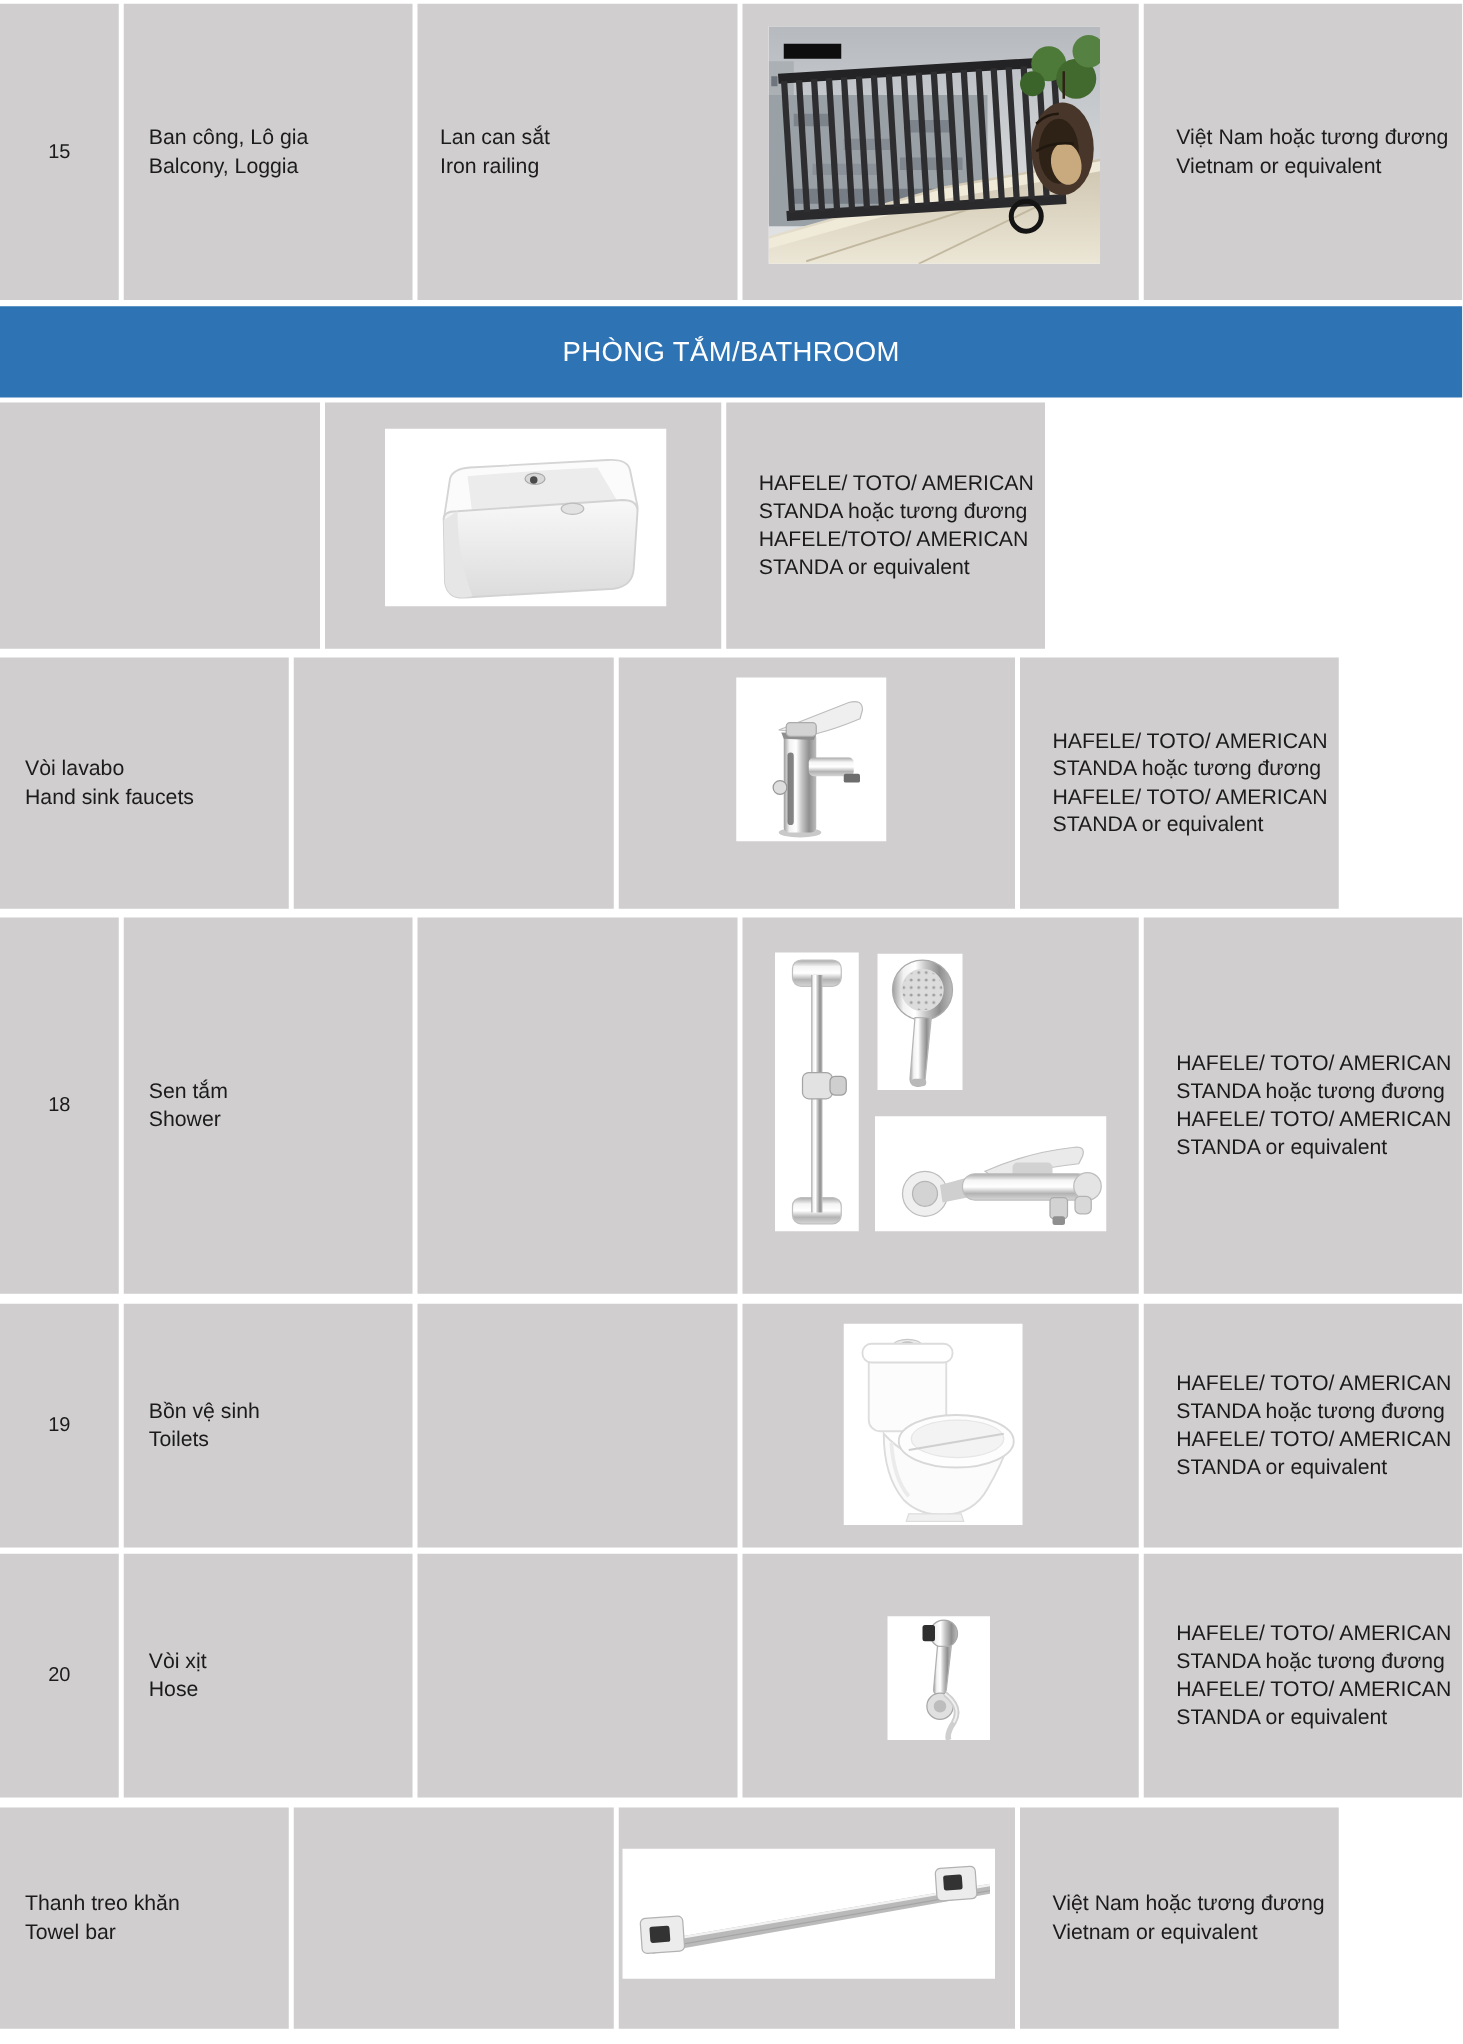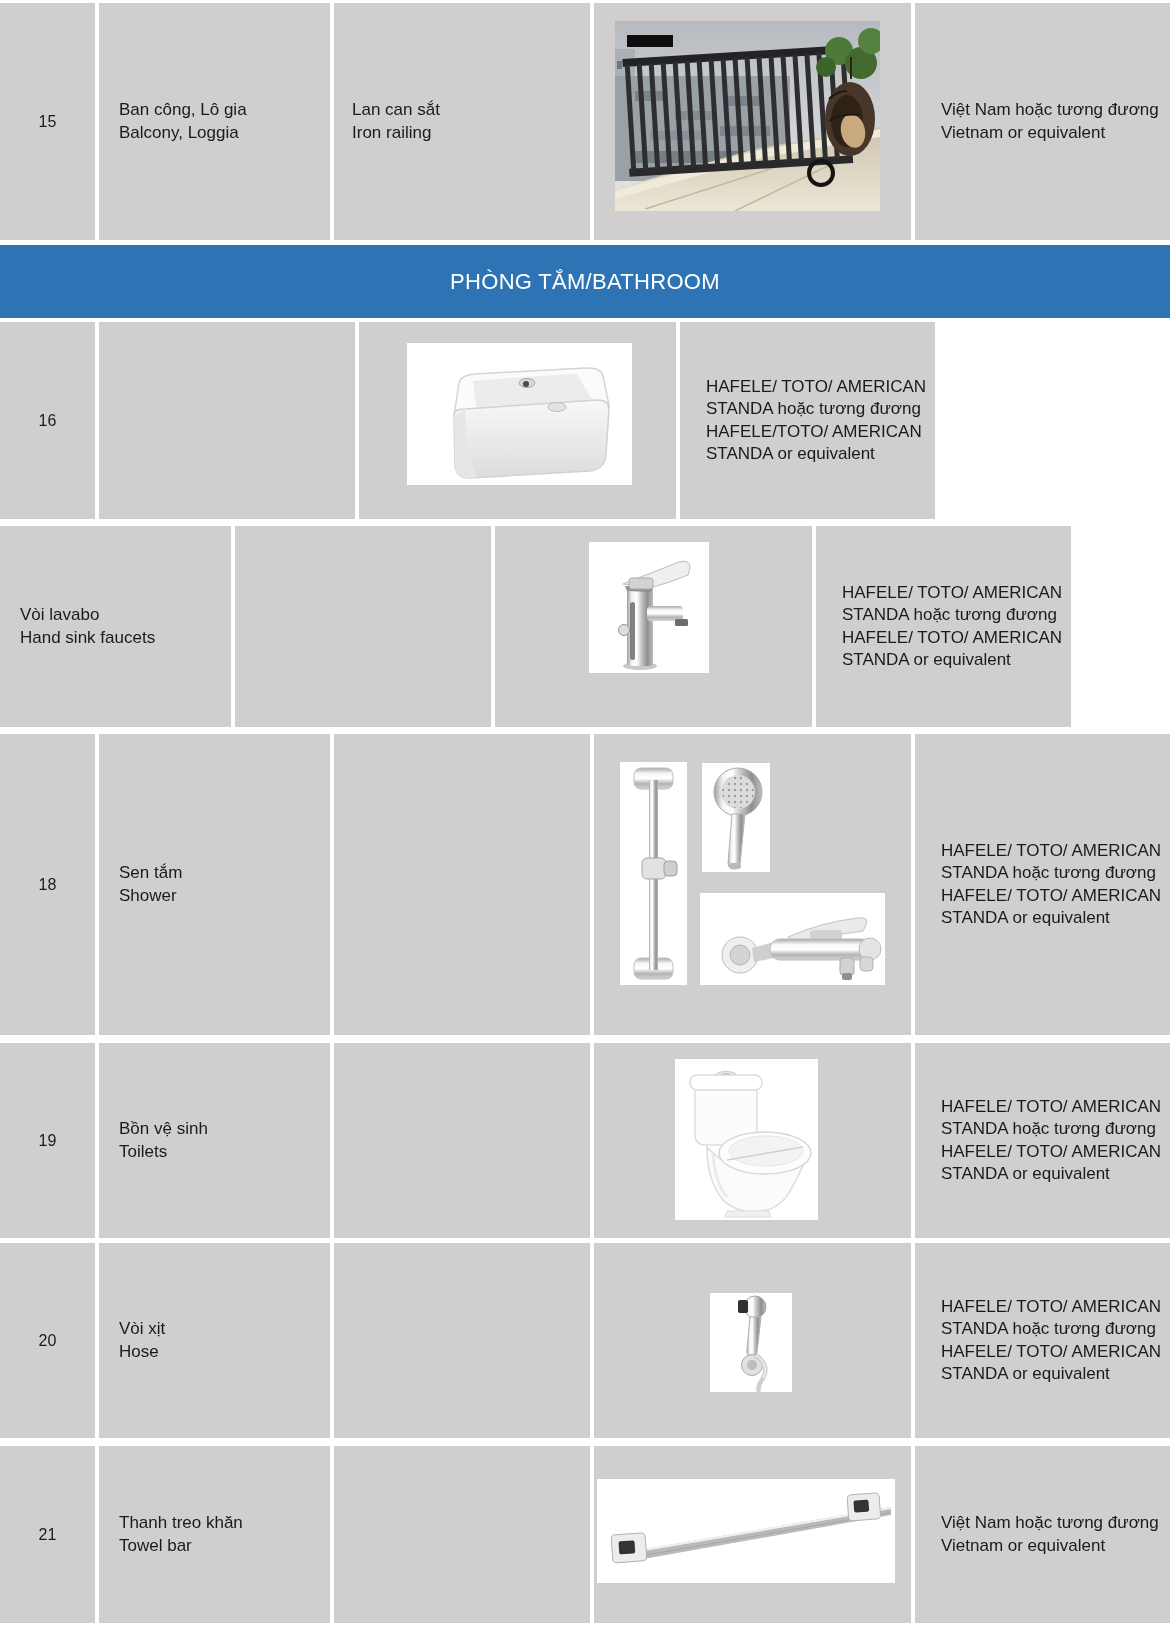--- a/index.html
+++ b/index.html
@@ -130,23 +130,20 @@
       <div>Việt Nam hoặc tương đương</div>
       <div>Vietnam or equivalent</div>
     </div>
   </div>
 
   <div class="hdr" style="top:245px;height:73px">
     <span>PHÒNG TẮM/BATHROOM</span>
   </div>
 
   <div class="row" style="top:322px;height:197px">
-    <div class="cell c1">
-        <span>16</span>
-      </div>
     <div class="cell c3">
       <div></div>
       <div></div>
     </div>
     <div class="cell c4">
       <div class="img" style="left:48px;top:21px;width:225px;height:142px">
         <svg viewBox="0 0 225 142" aria-label="hand-sink-photo">
           <path d="M52,40 Q54,32 68,31 L178,25 Q194,24 196,33 L202,62 Q203,71 190,72 L62,81 Q49,82 47,73 Z" fill="#fbfbfb" stroke="#d5d5d5" stroke-width="1.5"></path>
           <path d="M66,38 Q110,34 170,31 L186,58 Q130,63 70,69 Z" fill="#ececec"></path>
           <path d="M47,73 Q46,66 58,66 L190,57 Q202,57 202,66 L199,112 Q198,126 183,128 L64,135 Q50,136 48,123 Z" fill="url(#face)" stroke="#d2d2d2" stroke-width="1.5"></path>
@@ -314,23 +311,20 @@
     </div>
     <div class="cell c5">
       <div>HAFELE/ TOTO/ AMERICAN</div>
       <div>STANDA hoặc tương đương</div>
       <div>HAFELE/ TOTO/ AMERICAN</div>
       <div>STANDA or equivalent</div>
     </div>
   </div>
 
   <div class="row" style="top:1446px;height:177px">
-    <div class="cell c1">
-        <span>21</span>
-      </div>
     <div class="cell c2">
       <div>Thanh treo khăn</div>
       <div>Towel bar</div>
     </div>
     <div class="cell c3">
       <div></div>
       <div></div>
     </div>
     <div class="cell c4">
       <div class="img" style="left:3px;top:33px;width:298px;height:104px">

